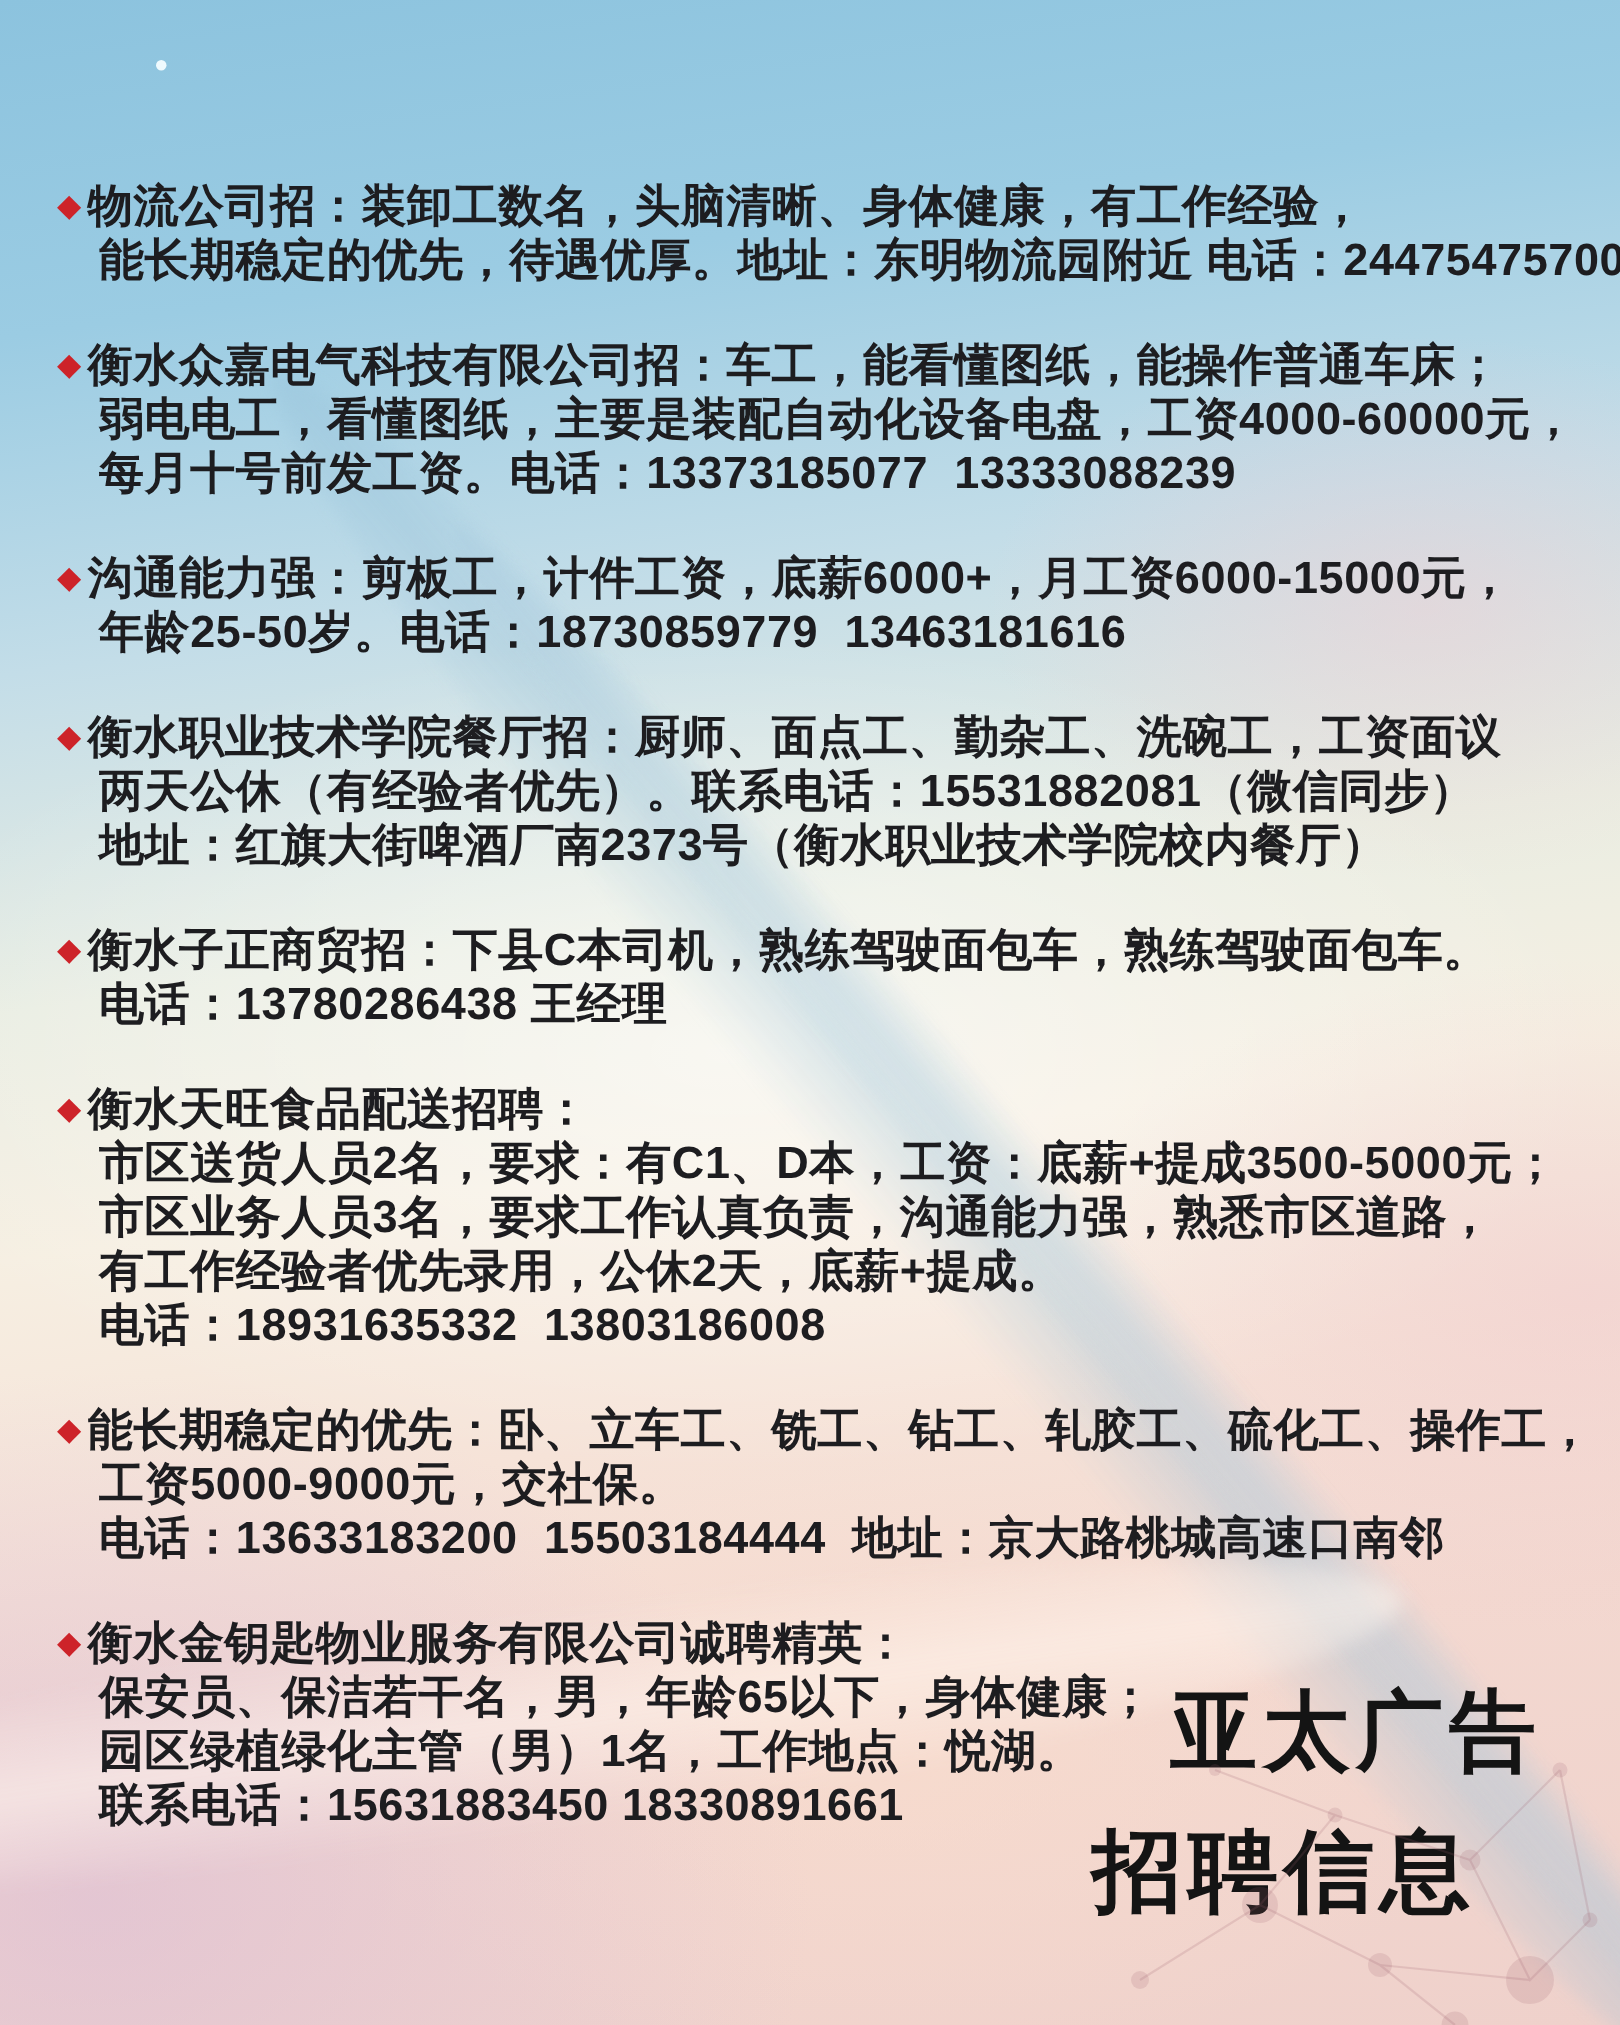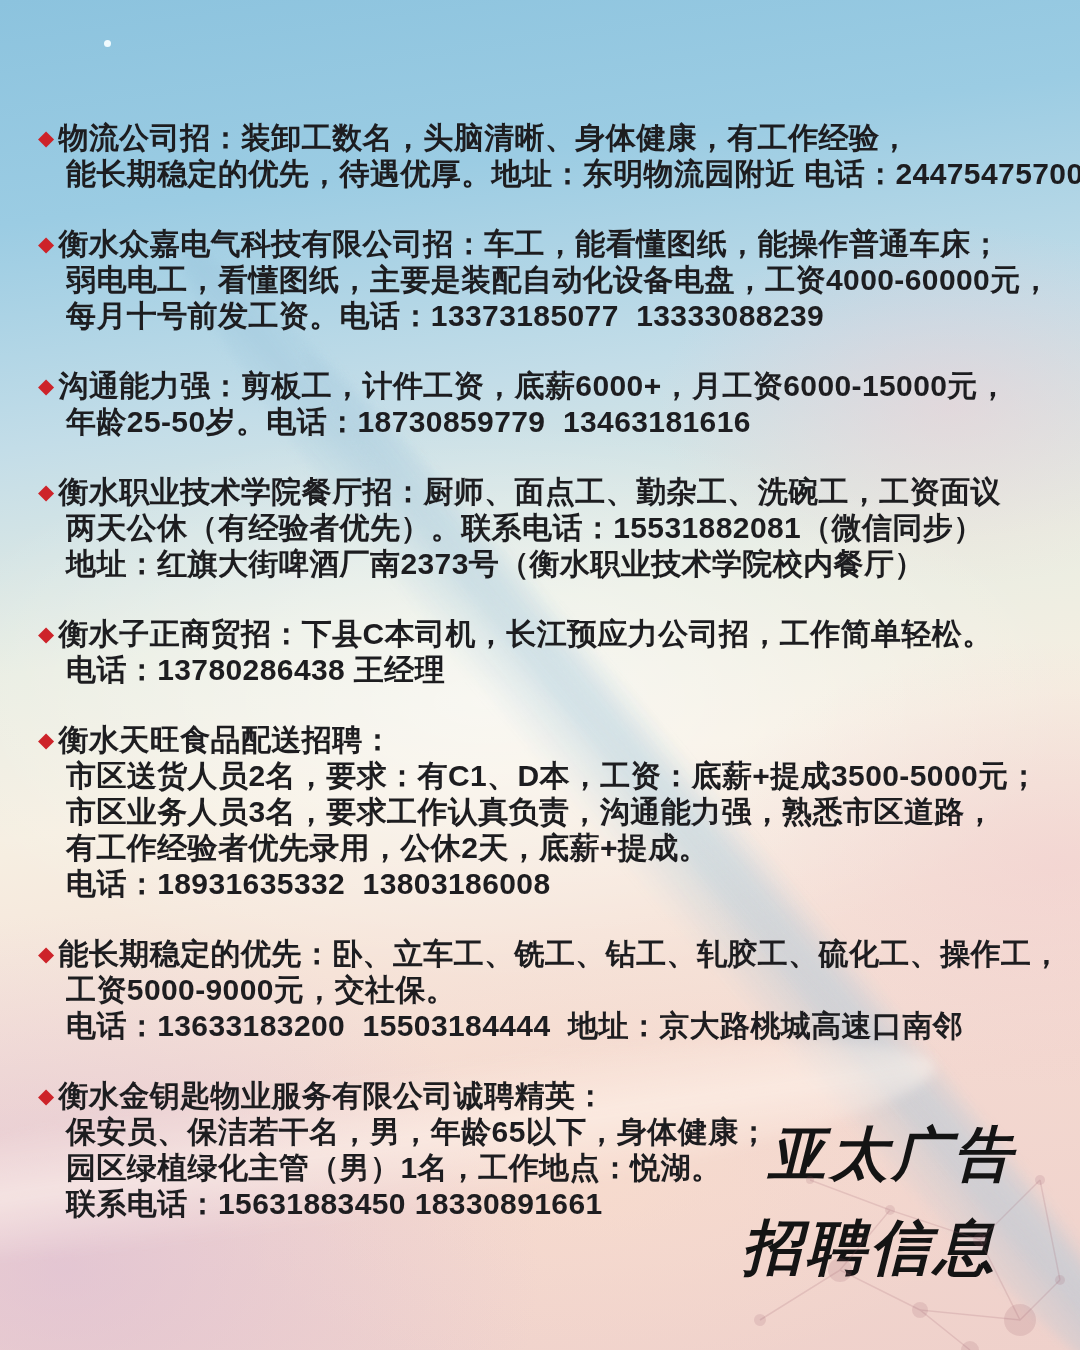--- a/index.html
+++ b/index.html
@@ -41,22 +41,22 @@
   }
   .ads { position:absolute; top:120px; left:38px; width:1012px; }
   .ad { margin-bottom:34px; }
   .ad p {
     font-size:30px; line-height:36px; font-weight:700;
     color:#1d1d20; letter-spacing:0.4px; white-space:pre;
   }
   .ad p.cont { padding-left:28px; }
   .bullet { font-size:21px; margin-right:4px; vertical-align:3px; }
   .branding {
-    position:absolute; top:1116px; right:38px; text-align:center;
-    font-family:"DejaVu Serif","Liberation Serif",serif; font-weight:bold; color:#141414;font-style:italic;
+    position:absolute; top:1116px; right:52px; text-align:right;
+    font-family:"DejaVu Serif","Liberation Serif",serif; font-weight:bold; color:#141414;
   }
   .brand1 { font-size:58px; letter-spacing:4px; }
   .brand2 { font-size:60px; letter-spacing:4px; margin-top:14px; margin-right:44px; }
   .plexus { position:absolute; right:0; bottom:0; pointer-events:none; }
 </style>
 </head>
 <body>
 
 <div class="poster">
   <div class="streak-a"></div>
@@ -82,21 +82,21 @@
       <p class="cont">年龄25-50岁。电话：18730859779  13463181616</p>
     </section>
 
     <section class="ad">
       <p><span class="bullet" style="color:#cd2329">◆</span><span>衡水职业技术学院餐厅招：厨师、面点工、勤杂工、洗碗工，工资面议</span></p>
       <p class="cont">两天公休（有经验者优先）。联系电话：15531882081（微信同步）</p>
       <p class="cont">地址：红旗大街啤酒厂南2373号（衡水职业技术学院校内餐厅）</p>
     </section>
 
     <section class="ad">
-      <p><span class="bullet" style="color:#cd2329">◆</span><span>衡水子正商贸招：下县C本司机，长江预应力公司招，工作简单轻松。</span></p>
+      <p><span class="bullet" style="color:#cd2329">◆</span><span>衡水子正商贸招：下县C本司机，熟练驾驶面包车，熟练驾驶面包车。</span></p>
       <p class="cont">电话：13780286438 王经理</p>
     </section>
 
     <section class="ad">
       <p><span class="bullet" style="color:#cd2329">◆</span><span>衡水天旺食品配送招聘：</span></p>
       <p class="cont">市区送货人员2名，要求：有C1、D本，工资：底薪+提成3500-5000元；</p>
       <p class="cont">市区业务人员3名，要求工作认真负责，沟通能力强，熟悉市区道路，</p>
       <p class="cont">有工作经验者优先录用，公休2天，底薪+提成。</p>
       <p class="cont">电话：18931635332  13803186008</p>
     </section>

